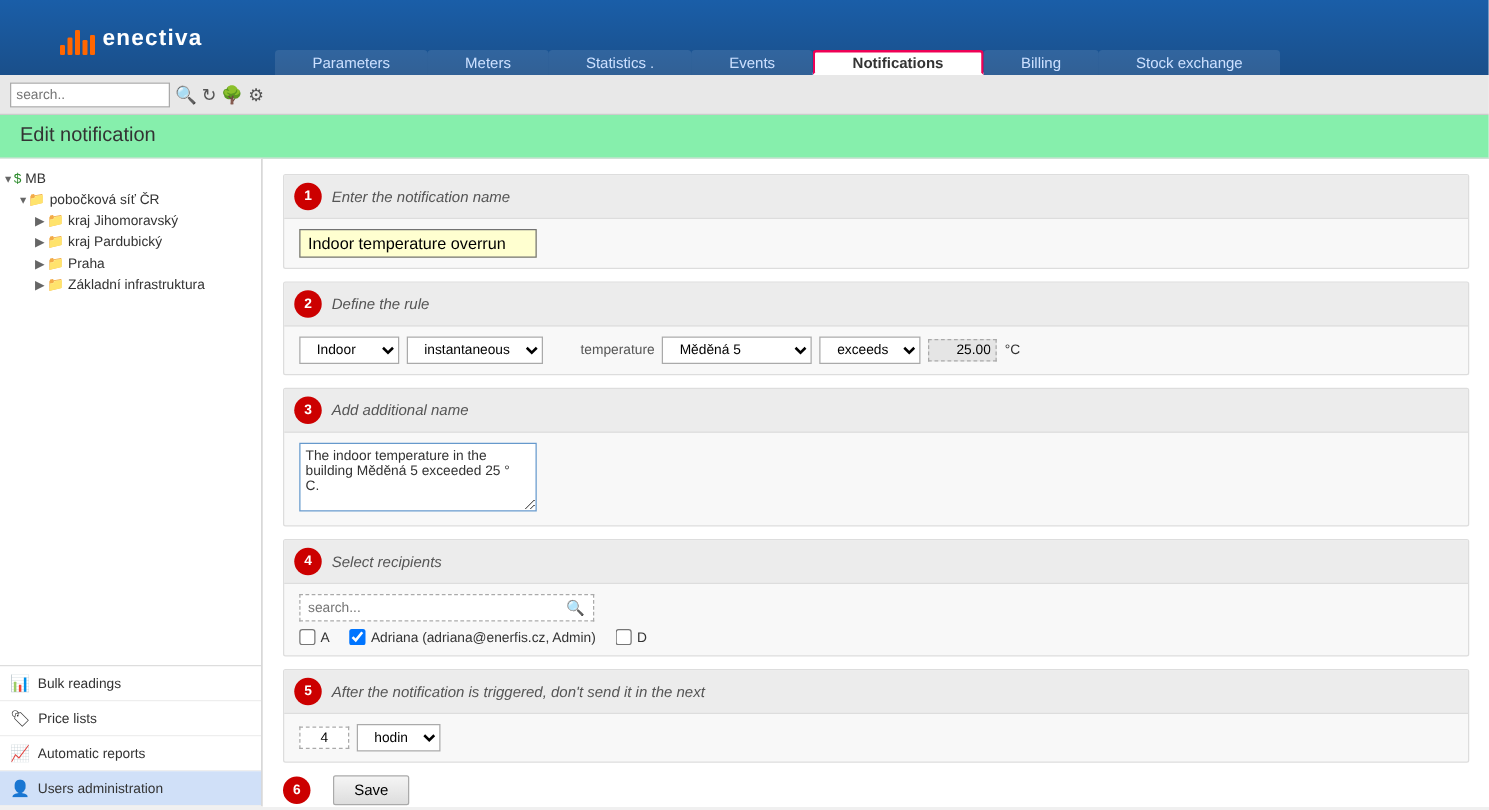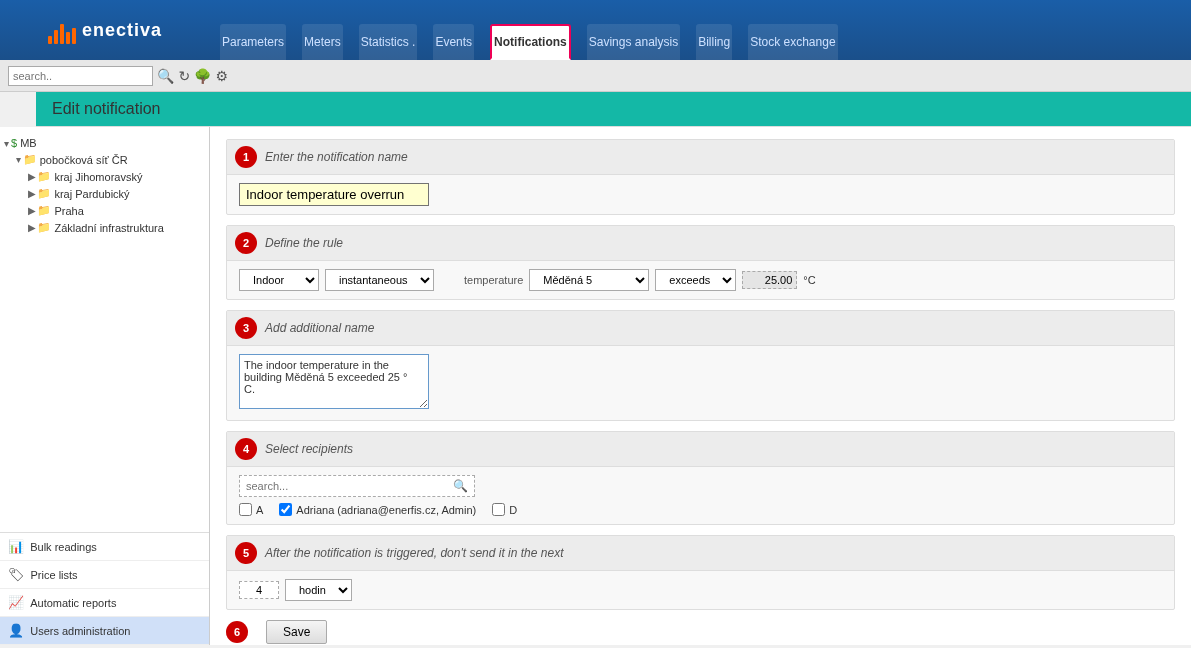--- a/index.html
+++ b/index.html
@@ -2,31 +2,31 @@
 <html><head>
   <meta charset="utf-8">
   <style>
     * { box-sizing: border-box; margin: 0; padding: 0; }
     body { font-family: Arial, sans-serif; font-size: 12px; background: #f0f0f0; color: #333; }
 
     
     .header { background: linear-gradient(180deg, #1a5ea8 0%, #1a4f8a 100%); display: flex; align-items: center; height: 60px; }
     .logo-area { width: 210px; display: flex; align-items: center; justify-content: center; }
     .nav-tabs { display: flex; align-items: flex-end; height: 100%; padding-left: 10px; }
-    .nav-tab { color: #cce0ff; background: rgba(255,255,255,0.1); border: none; padding: 8px 2px; cursor: pointer; font-size: 12px; height: 36px; margin-right: 16px; border-radius: 3px 3px 0 0; text-decoration: none; display: flex; align-items: center; }
+    .nav-tab { color: #cce0ff; background: rgba(255,255,255,0.1); border: none; padding: 8px 30px; cursor: pointer; font-size: 12px; height: 20px; margin-right: 0; border-radius: 3px 3px 0 0; text-decoration: none; display: flex; align-items: center; }
     .nav-tab.active { background: white; color: #333; border: 2px solid #e05; border-bottom: 2px solid white; font-weight: bold; }
 
     
     .toolbar { background: #e8e8e8; border-bottom: 1px solid #ccc; display: flex; align-items: center; padding: 4px 8px; height: 32px; }
-    .search-input { border: 1px solid #aaa; padding: 2px 4px; font-size: 11px; width: 145px; height: 20px; }
+    .search-input { border: 1px solid #aaa; padding: 2px 4px; font-size: 11px; width: 128px; height: 20px; }
     .toolbar-icons { display: flex; gap: 4px; margin-left: 4px; }
     .toolbar-icon { color: #555; font-size: 14px; cursor: pointer; }
 
     
-    .page-title-bar { background: #14b8a6; padding: 8px 16px; border-bottom: 1px solid #ddd; margin-left: 36px; }
+    .page-title-bar { background: #86efac; padding: 8px 16px; border-bottom: 1px solid #ddd; }
     .page-title { font-size: 16px; font-weight: normal; color: #333; }
 
     
     .main-layout { display: flex; height: calc(648px - 60px - 32px - 38px); }
 
     
     .sidebar { width: 210px; background: white; border-right: 1px solid #ccc; overflow-y: auto; flex-shrink: 0; display: flex; flex-direction: column; }
     .sidebar-tree { flex: 1; padding: 8px 0; }
     .tree-item { display: flex; align-items: center; padding: 2px 4px; cursor: pointer; font-size: 11px; }
     .tree-arrow { margin-right: 2px; color: #666; font-size: 10px; }
@@ -96,21 +96,20 @@
       </div>
       <span class="logo-wordmark">enectiva</span>
     </div>
   </div>
   <nav class="nav-tabs">
     <a class="nav-tab">Parameters</a>
     <a class="nav-tab">Meters</a>
     <a class="nav-tab">Statistics .</a>
     <a class="nav-tab">Events</a>
     <a class="nav-tab active">Notifications</a>
-    <a class="nav-tab">Savings analysis</a>
     <a class="nav-tab">Billing</a>
     <a class="nav-tab">Stock exchange</a>
   </nav>
 </div>
 
 <div class="toolbar">
   <input class="search-input" type="text" placeholder="search.." style="">
   <div class="toolbar-icons">
     <span class="toolbar-icon">🔍</span>
     <span class="toolbar-icon">↻</span>

